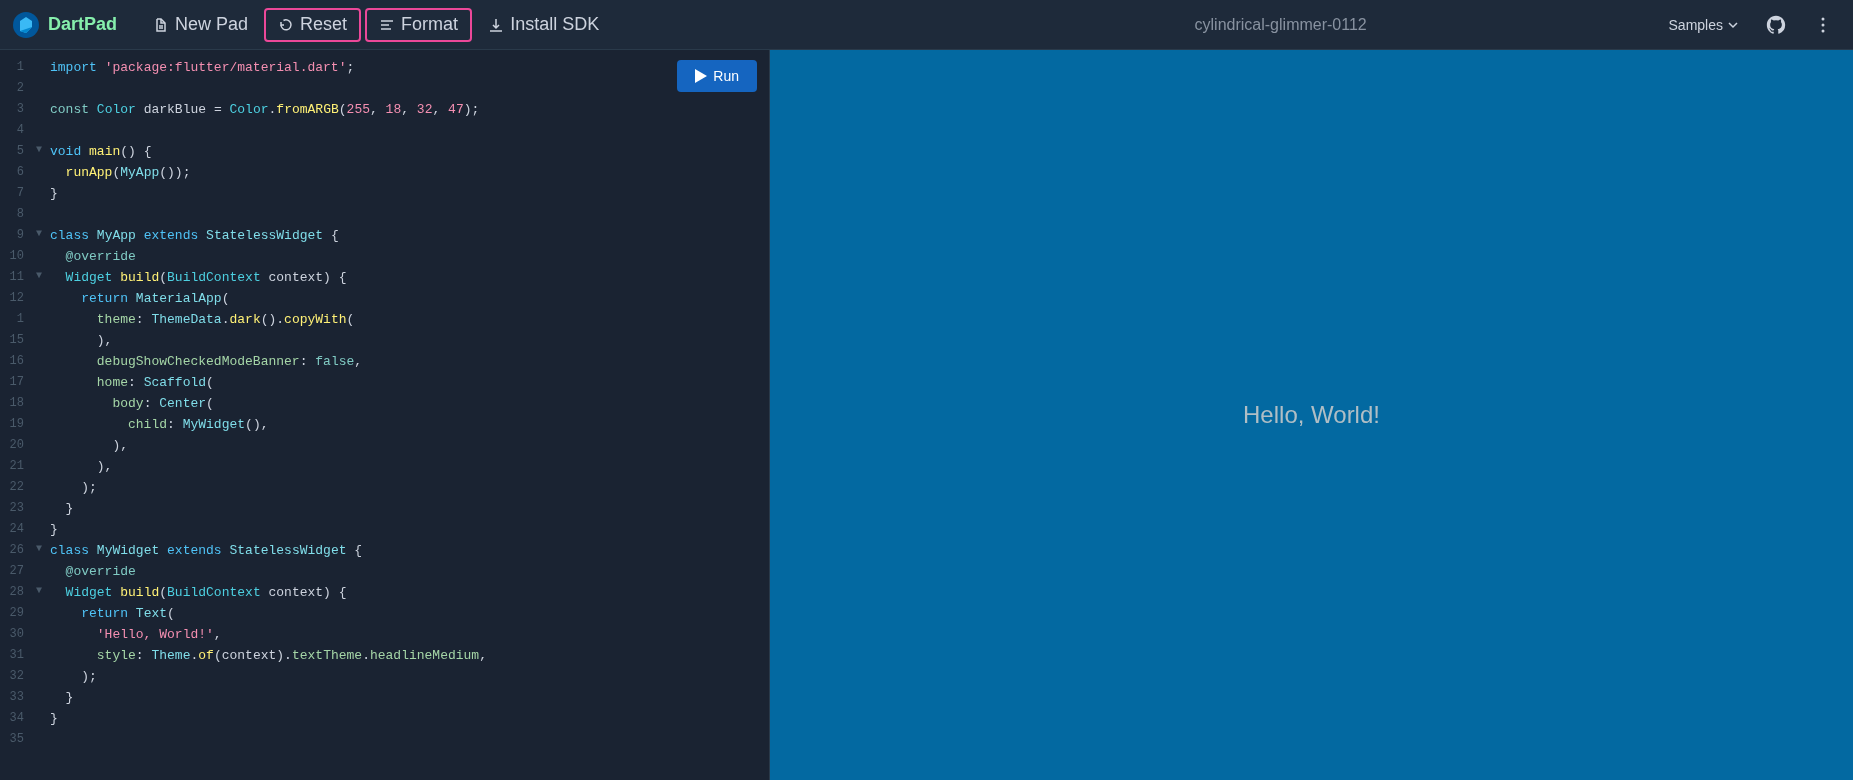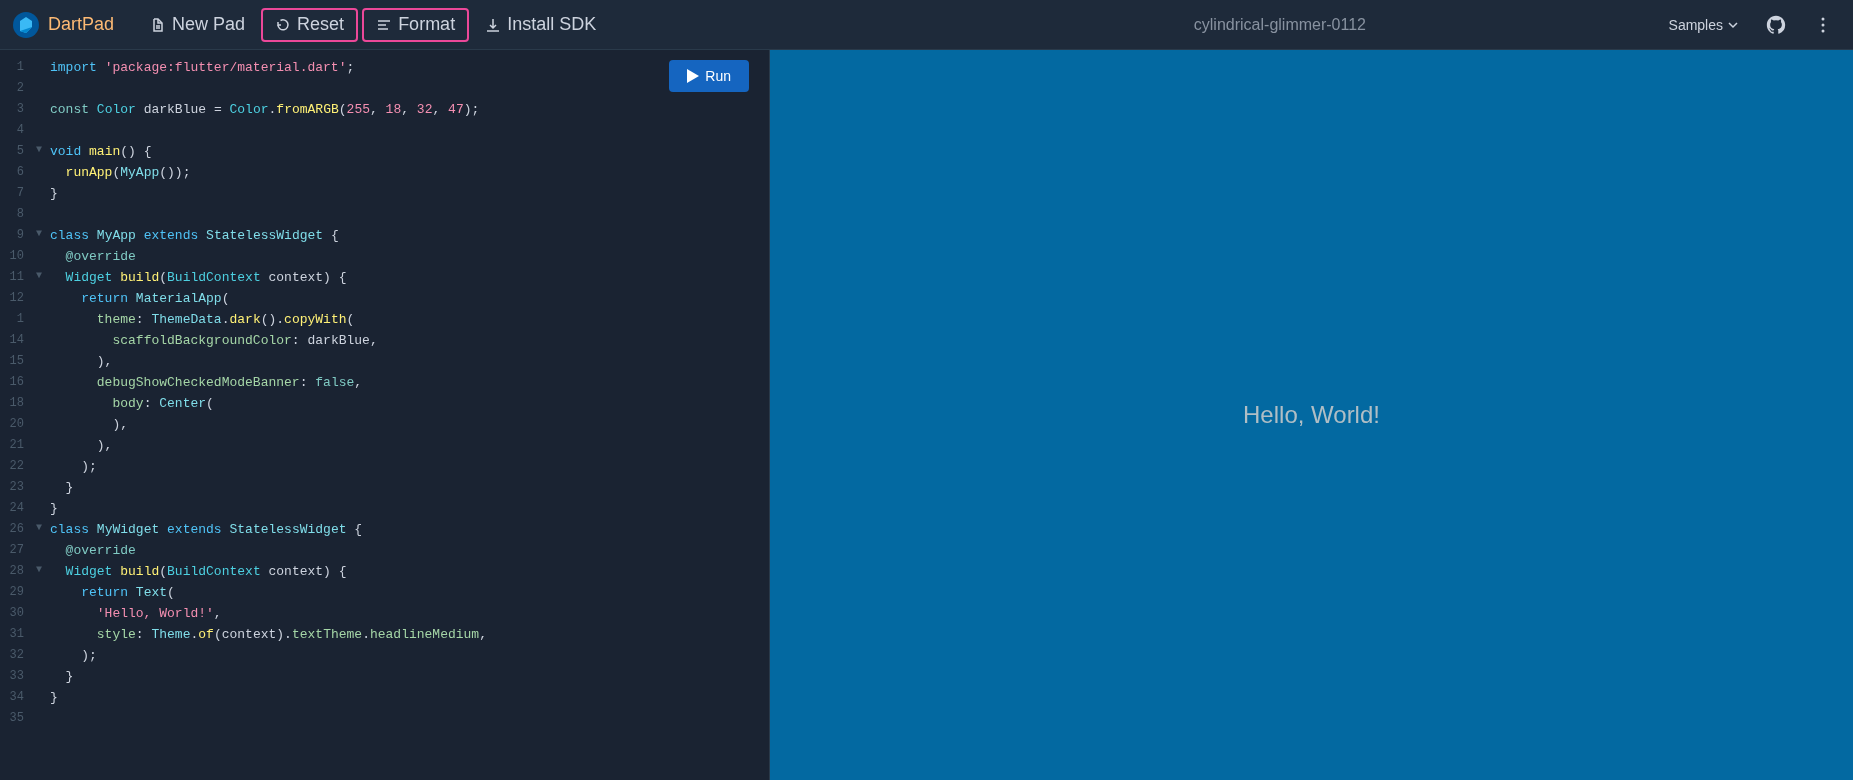--- a/index.html
+++ b/index.html
@@ -27,23 +27,23 @@
       display: flex;
       align-items: center;
       gap: 8px;
       margin-right: 24px;
     }
     .logo-icon {
       width: 28px;
       height: 28px;
     }
     .logo-text {
-      color: #fdba74;
+      color: #86efac;
       font-size: 18px;
-      font-weight: 400;
+      font-weight: 700;
     }
     .header-actions {
       display: flex;
       align-items: center;
       gap: 4px;
       flex: 1;
     }
     .header-btn {
       display: flex;
       align-items: center;
@@ -119,21 +119,21 @@
       background: #1a2332;
       border-right: 1px solid #2a3a4a;
       display: flex;
       flex-direction: column;
       overflow: hidden;
       position: relative;
     }
     .run-btn-container {
       position: absolute;
       top: 10px;
-      right: 20px;
+      right: 12px;
       z-index: 10;
     }
     .run-btn {
       display: flex;
       align-items: center;
       gap: 6px;
       background: #1565c0;
       color: #fff;
       border: none;
       border-radius: 4px;
@@ -387,45 +387,50 @@
         <span class="fold-indicator"></span>
         <span class="line-content">    <span class="kw">return</span> <span class="class-name">MaterialApp</span><span class="punct">(</span></span>
       </div>
 
       <div class="code-line">
         <span class="line-number">1</span>
         <span class="fold-indicator"></span>
         <span class="line-content">      <span class="prop">theme</span><span class="punct">:</span> <span class="class-name">ThemeData</span><span class="punct">.</span><span class="fn">dark</span><span class="punct">().</span><span class="fn">copyWith</span><span class="punct">(</span></span>
       </div>
 
-      <div class="code-line">
-        <span class="line-number">14</span>
-        <span class="fold-indicator"></span>
-        <span class="line-content">        <span class="prop">scaffoldBackgroundColor</span><span class="punct">:</span> <span class="plain">darkBlue</span><span class="punct">,</span></span>
-      </div>
 
       <div class="code-line">
         <span class="line-number">15</span>
         <span class="fold-indicator"></span>
         <span class="line-content">      <span class="punct">),</span></span>
       </div>
 
       <div class="code-line">
         <span class="line-number">16</span>
         <span class="fold-indicator"></span>
         <span class="line-content">      <span class="prop">debugShowCheckedModeBanner</span><span class="punct">:</span> <span class="kw2">false</span><span class="punct">,</span></span>
       </div>
 
+      <div class="code-line">
+        <span class="line-number">17</span>
+        <span class="fold-indicator"></span>
+        <span class="line-content">      <span class="prop">home</span><span class="punct">:</span> <span class="class-name">Scaffold</span><span class="punct">(</span></span>
+      </div>
 
       <div class="code-line">
         <span class="line-number">18</span>
         <span class="fold-indicator"></span>
         <span class="line-content">        <span class="prop">body</span><span class="punct">:</span> <span class="class-name">Center</span><span class="punct">(</span></span>
       </div>
 
+      <div class="code-line">
+        <span class="line-number">19</span>
+        <span class="fold-indicator"></span>
+        <span class="line-content">          <span class="prop">child</span><span class="punct">:</span> <span class="class-name">MyWidget</span><span class="punct">(),</span></span>
+      </div>
 
       <div class="code-line">
         <span class="line-number">20</span>
         <span class="fold-indicator"></span>
         <span class="line-content">        <span class="punct">),</span></span>
       </div>
 
       <div class="code-line">
         <span class="line-number">21</span>
         <span class="fold-indicator"></span>

